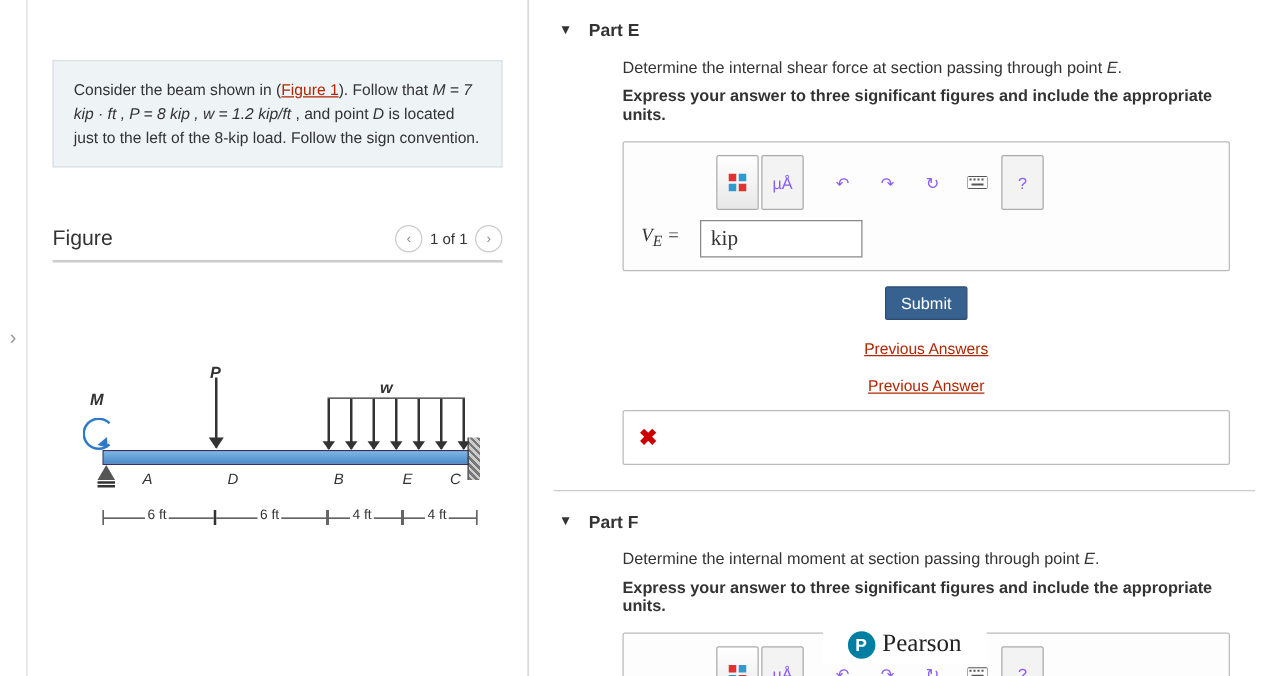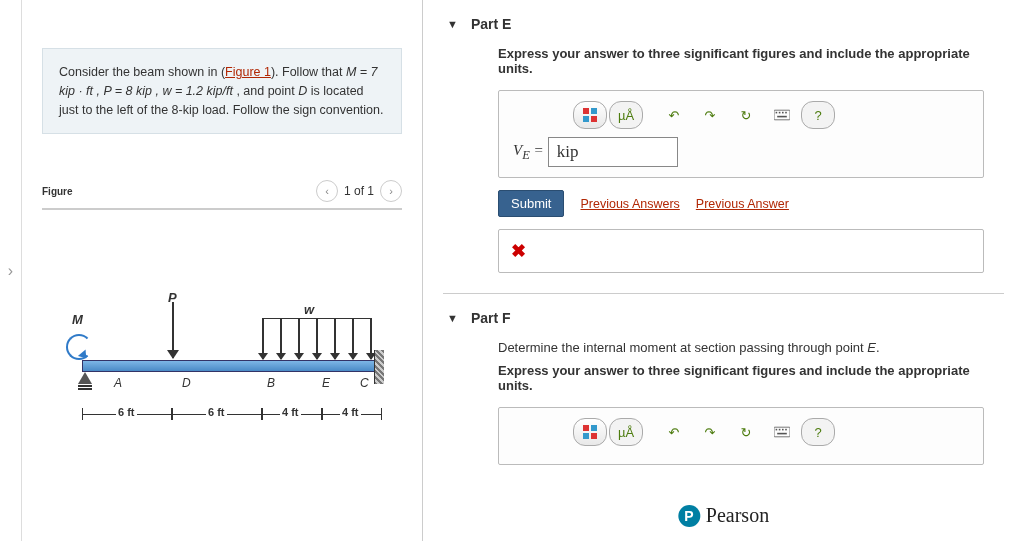--- a/index.html
+++ b/index.html
@@ -46,21 +46,21 @@
   .info-box a { color: #b12704; text-decoration: underline; }
   .it { font-style: italic; }
   .fig-header {
     display: flex;
     align-items: center;
     justify-content: space-between;
     border-bottom: 2px solid #ccc;
     padding: 6px 0;
     margin-top: 40px;
   }
-  .fig-header h3 { margin: 0; font-size: 10px; font-weight: bold; }
+  .fig-header h3 { margin: 0; font-size: 17px; font-weight: normal; }
   .pager { display: flex; align-items: center; gap: 6px; font-size: 12px; }
   .pager-btn {
     width: 22px; height: 22px; border-radius: 50%;
     border: 1px solid #ccc; display: flex; align-items: center;
     justify-content: center; font-size: 11px; color: #888; cursor: pointer;
   }
   .diagram { position: relative; height: 220px; margin-top: 30px; }
   .beam { position: absolute; left: 40px; top: 120px; width: 300px; height: 12px;
           background: linear-gradient(#7db6e6, #4a8ac6); border: 1px solid #336; }
   .support-left { position: absolute; left: 36px; top: 132px; width: 14px; height: 22px; }
@@ -84,44 +84,44 @@
   .arrowP { position: absolute; left: 130px; top: 62px; width: 2px; height: 56px; background: #333; }
   .arrowP::after { content: ""; position: absolute; left: -5px; bottom: -1px;
     border-left: 6px solid transparent; border-right: 6px solid transparent;
     border-top: 9px solid #333; }
   .dist { position: absolute; left: 220px; top: 78px; width: 110px; height: 42px;
     border-top: 1.5px solid #333; }
   .dist .da { position: absolute; top: 0; width: 1.5px; height: 40px; background:#333; }
   .dist .da::after { content:""; position:absolute; left:-4px; bottom:-1px;
     border-left:5px solid transparent; border-right:5px solid transparent; border-top:7px solid #333;}
   .ptlabel { position:absolute; top: 136px; font-style: italic; font-size: 12px; }
-  .dimrow { position:absolute; top:168px; left:40px; width:300px; height:20px;font-weight:bold; }
+  .dimrow { position:absolute; top:168px; left:40px; width:300px; height:20px; }
   .dim { position:absolute; top:0; height:12px; border-left:1px solid #333; border-right:1px solid #333; }
   .dim::before { content:""; position:absolute; top:6px; left:0; right:0; height:1px; background:#333;}
   .dimlabel { position:absolute; top:-2px; font-size:11px; background:#fff; padding:0 2px; }
 
   .section { border-bottom: 1px solid #ccc; margin: 0 10px; }
   .sec-header { display:flex; align-items:center; gap:10px; padding: 16px 0 10px 28px; font-weight:bold; font-size:14px; position:relative;}
   .sec-header .caret { position:absolute; left:4px; font-size:11px; color:#333;}
   .sec-body { padding: 4px 20px 20px 55px; }
   .instr1 { font-size: 13px; margin-bottom: 8px; }
   .instr2 { font-size: 13px; font-weight: bold; margin-bottom: 14px; }
   .answerbox { border: 1px solid #bbb; border-radius: 2px; padding: 10px 14px; background:#fdfdfd;}
   .toolbar { display:flex; gap:2px; align-items:center; margin-bottom: 8px; padding-left: 60px;}
-  .tbtn { width:34px; height:28px; border:1px solid #aaa; border-radius:12px; display:flex;
-    align-items:center; justify-content:center; font-size:13px; background:#f3f3f3; cursor:pointer; color:#4d7c0f;}
+  .tbtn { width:34px; height:44px; border:1px solid #aaa; border-radius:2px; display:flex;
+    align-items:center; justify-content:center; font-size:13px; background:#f3f3f3; cursor:pointer; color:#8b5cf6;}
   .tbtn.tpl { background: linear-gradient(#fff,#e8e8e8); }
   .tbtn svg { width:16px; height:16px; }
-  .inputrow { display:flex; align-items:center; gap:4px; }
+  .inputrow { display:flex; align-items:center; gap:16px; }
   .inputrow .var { font-style: italic; font-family: 'Times New Roman', serif; font-size:15px; }
   .numinput { width: 130px; height: 30px; border:1px solid #888; font-size:17px;
     font-family:'Times New Roman',serif; padding: 0 8px; color:#333;}
   .unitinput { width: 130px; height: 30px; border:1px solid #888; font-size:17px;
     font-family:'Times New Roman',serif; padding: 0 8px; color:#333;}
-  .submitrow { display:flex; align-items:center; gap:16px; margin-top:12px; }
+  .submitrow { display:flex; align-items:center; gap:16px; margin-top:12px;flex-direction:column; }
   .submitbtn { background:#37628f; color:#fff; border:1px solid #2a4d71; padding:5px 12px;
     font-size:13px; border-radius:2px; cursor:pointer;}
   .linkbtn { color:#b12704; font-size:12.5px; text-decoration:underline; cursor:pointer;}
   .feedback { border:1px solid #bbb; border-radius:2px; padding:10px 12px; margin-top:12px;
     display:flex; align-items:center; gap:10px; font-weight:bold; font-size:13.5px; color:#222;}
   .feedback .x { color:#cc0000; font-size:18px; font-weight:bold; }
 
   .footer { position:absolute; bottom:10px; left:50%; transform:translateX(-50%);
     display:flex; align-items:center; gap:6px; font-family:'Times New Roman',serif;
     font-size:20px; color:#222; background:#fff; padding: 4px 20px;}
@@ -186,20 +186,23 @@
   </div>
 
   <div class="rightcol">
 
     <div class="section">
       <div class="sec-header">
         <span class="caret">▼</span>
         <span>Part E</span>
       </div>
       <div class="sec-body">
+        <div class="instr1">
+          <span>Determine the internal shear force at section passing through point </span><span class="it">E</span><span>.</span>
+        </div>
         <div class="instr2">Express your answer to three significant figures and include the appropriate units.</div>
 
         <div class="answerbox">
           <div class="toolbar">
             <div class="tbtn tpl">
               <svg viewBox="0 0 16 16">
                   <rect x="1" y="1" width="6" height="6" fill="#d33"></rect>
                   <rect x="9" y="1" width="6" height="6" fill="#39c"></rect>
                   <rect x="1" y="9" width="6" height="6" fill="#39c"></rect>
                   <rect x="9" y="9" width="6" height="6" fill="#d33"></rect>

